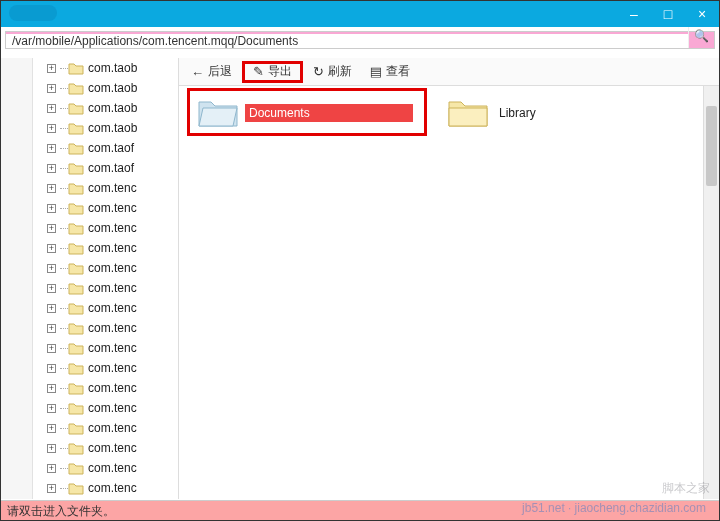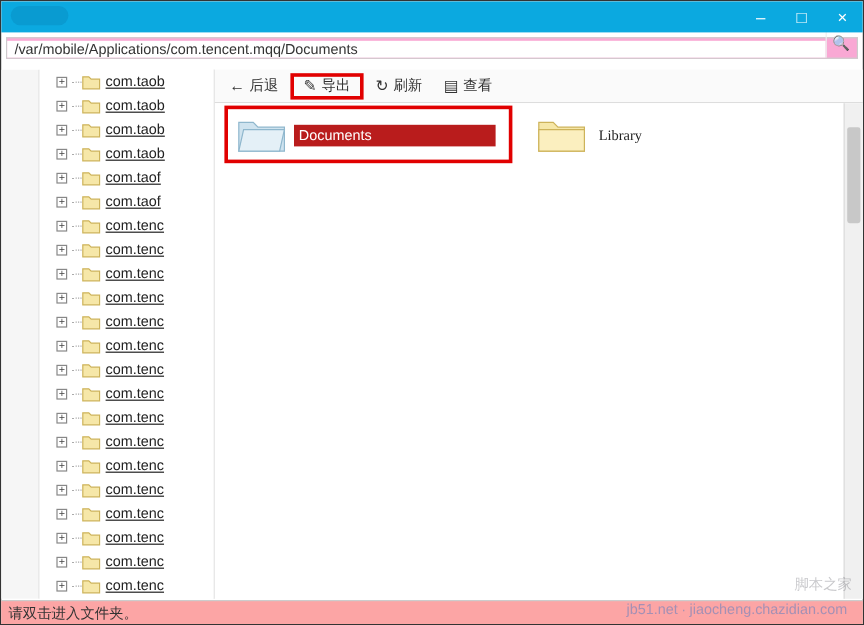--- a/index.html
+++ b/index.html
@@ -13,31 +13,31 @@
 .addrbar .search { width:26px; text-align:center; color:#555; border-left:1px solid #eee; line-height:24px; }
 .mainrow { position:absolute; top:58px; left:1px; right:1px; bottom:22px; display:flex; }
 .leftwrap { width:178px; border-right:1px solid #ddd; position:relative; overflow:hidden; }
 .lefttool { position:absolute; left:0; top:0; width:32px; bottom:0; background:#f6f6f6; border-right:1px solid #e2e2e2; }
 .tree { position:absolute; left:32px; right:0; top:0; bottom:0; overflow:hidden; background:#fff; }
 .treerow { height:20px; display:flex; align-items:center; padding-left:14px; white-space:nowrap; }
 .treerow .exp { width:9px; height:9px; border:1px solid #888; font-size:9px; line-height:7px; text-align:center; color:#444; margin-right:4px; }
 .treerow .dotted { width:8px; border-top:1px dotted #aaa; margin-right:0; }
 .fld { width:16px; height:13px; margin-right:4px; }
 .fld svg { display:block; }
-.treerow .lbl { color:#222;text-decoration:underline; }
+.treerow .lbl { color:#222; }
 .rightwrap { flex:1; display:flex; flex-direction:column; position:relative; }
 .toolbar { height:28px; border-bottom:1px solid #ddd; display:flex; align-items:center; gap:2px; padding:0 4px; background:#fafafa; }
 .tbtn { display:flex; align-items:center; gap:4px; padding:0 8px; height:22px; color:#333; cursor:default; }
 .tbtn .ic { font-size:13px; line-height:1; }
 .redbox { border:3px solid #e10000; }
 .content { flex:1; position:relative; background:#fff; }
 .bigfolder { position:absolute; width:42px; height:34px; }
 .bigfolder svg { width:42px; height:34px; }
 .flabel { position:absolute; height:18px; line-height:18px; padding:0 4px; color:#222; }
-.flabel.sel { background:#b91c1c; color:#fff; }
+.flabel.sel { background:#ef4444; color:#fff; }
 .selbox { position:absolute; border:3px solid #e10000; }
 .statusbar { position:absolute; left:1px; right:1px; bottom:1px; height:20px; border-top:1px solid #ccc; background:#fca5a5; line-height:20px; padding:0 6px; color:#333; }
 .watermark { position:absolute; right:10px; bottom:24px; color:rgba(100,100,110,.35); font-size:20px; pointer-events:none; }
 .wm2 { position:absolute; right:14px; bottom:6px; color:rgba(60,120,200,.45); font-size:11px; pointer-events:none;margin-left:20px; }
 .vscroll { position:absolute; right:0; top:0; bottom:0; width:16px; background:#f0f0f0; border-left:1px solid #ddd; }
 .vscroll .thumb { position:absolute; left:2px; right:2px; top:20px; height:80px; background:#c8c8c8; border-radius:2px; }
 </style>
 </head>
 <body>
 
@@ -311,21 +311,21 @@
           </svg>
       </div>
       <div class="flabel sel" style="left:66px; top:18px; width:168px;">Documents</div>
 
       <div class="bigfolder" style="left:268px; top:10px;">
         <svg viewBox="0 0 42 34">
             <path d="M2 6h12l4 4h22v20H2z" fill="#f6e7a8" stroke="#cdb35a"></path>
             <path d="M2 12h38v18H2z" fill="#fbefbf" stroke="#cdb35a"></path>
           </svg>
       </div>
-      <div class="flabel" style="left:316px; top:18px;font-family:Liberation Serif, serif;">Library</div>
+      <div class="flabel" style="left:316px; top:18px;">Library</div>
 
       <div class="selbox" style="left:8px; top:2px; width:240px; height:48px;"></div>
 
       <div class="vscroll">
         <div class="thumb"></div>
       </div>
     </div>
   </div>
 </div>
 

